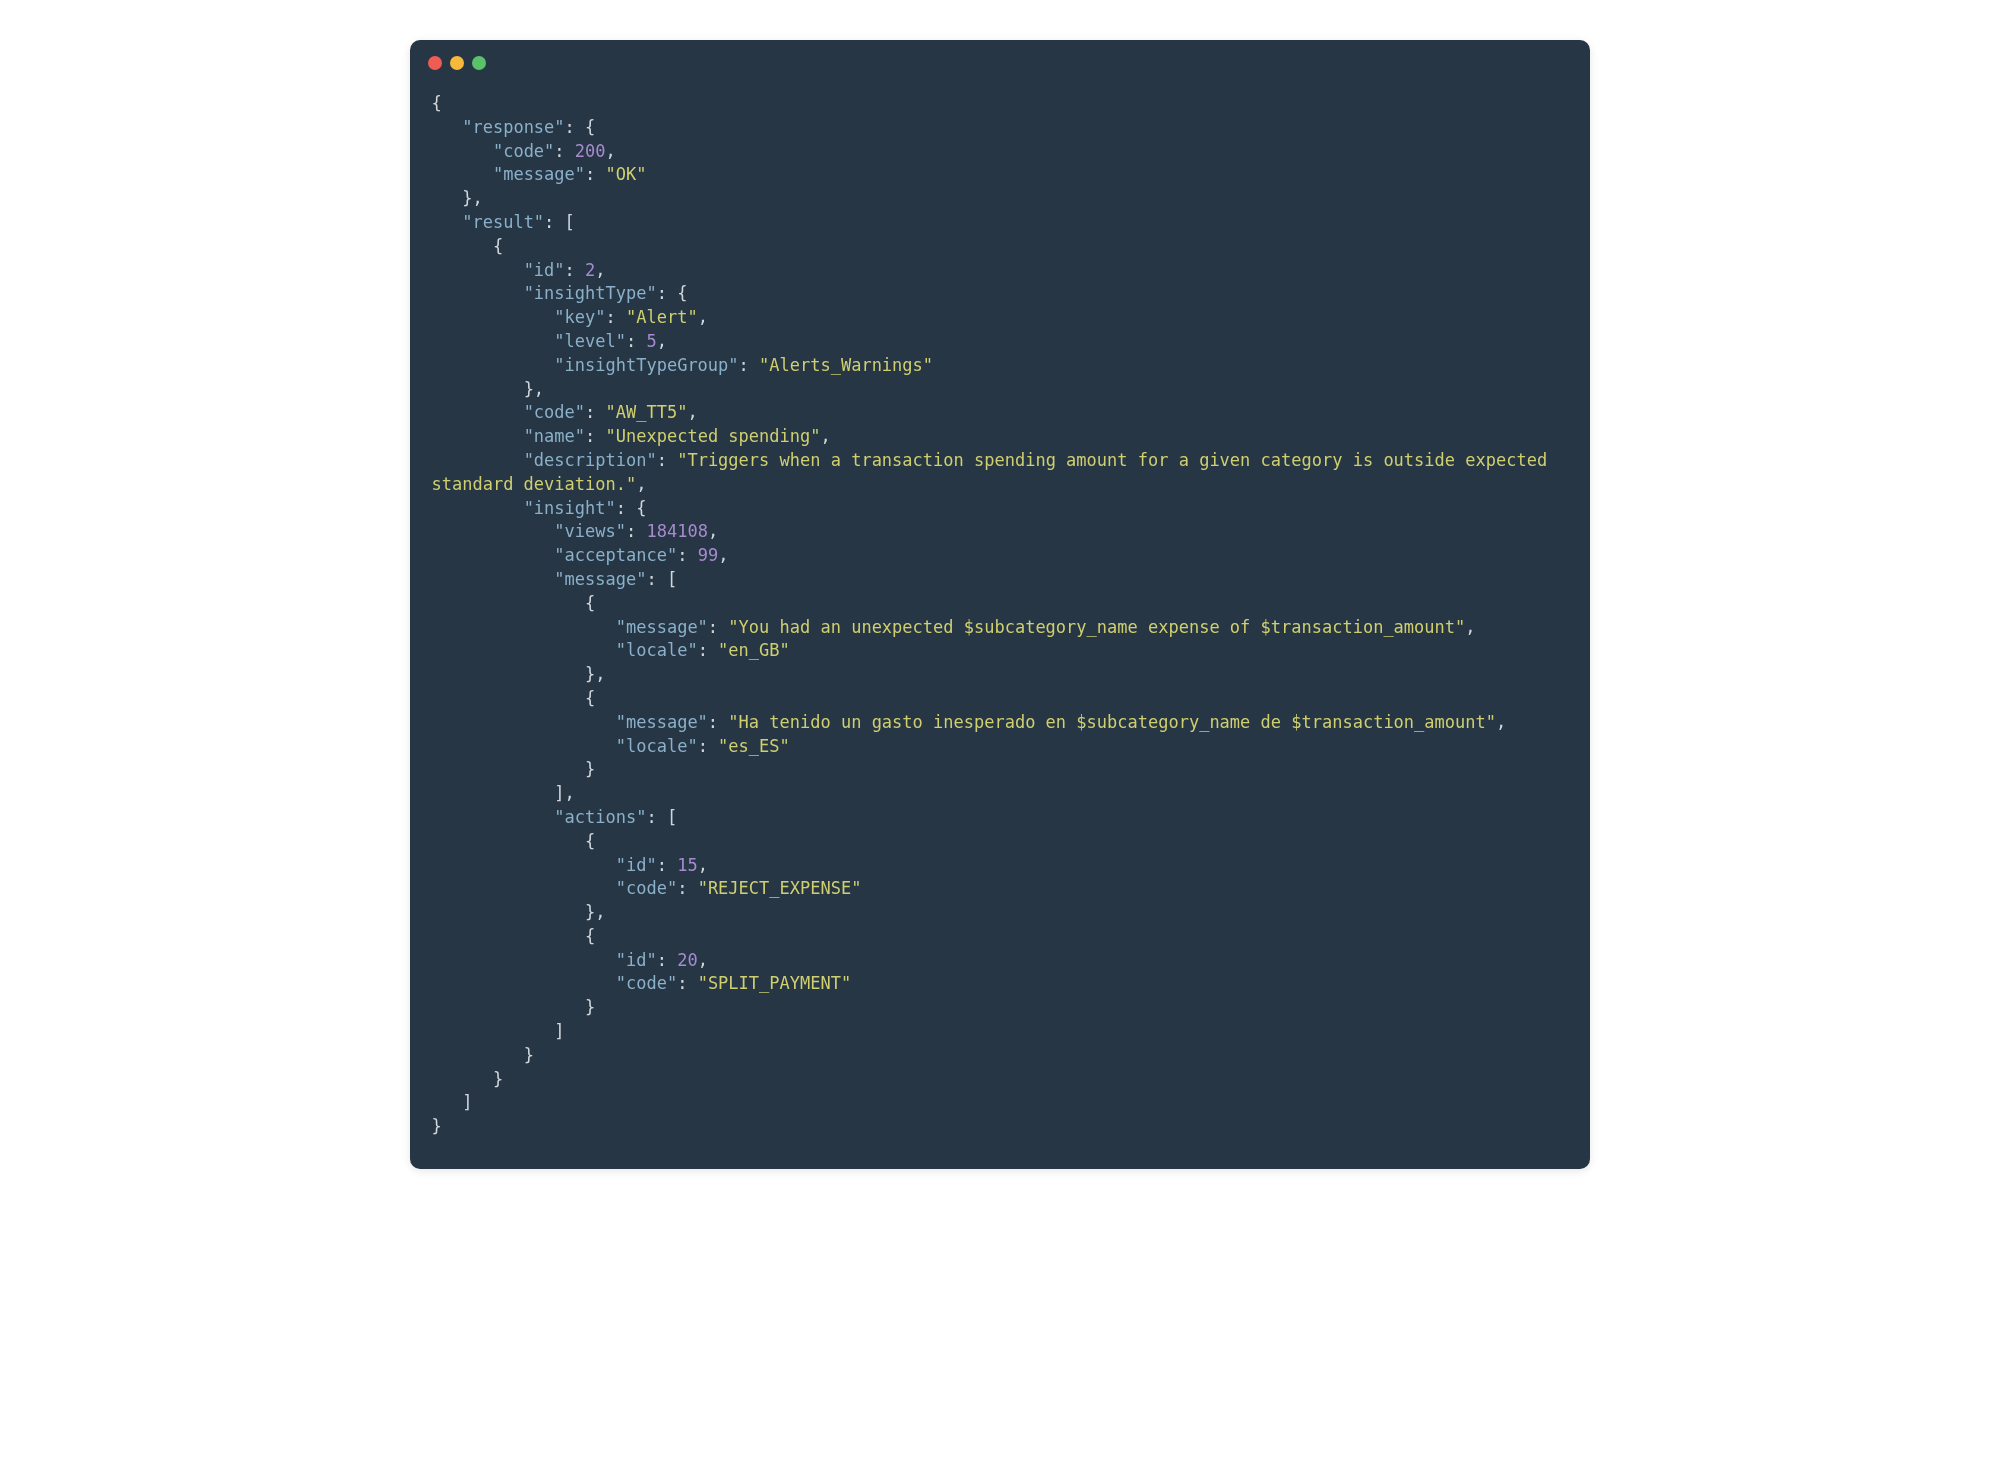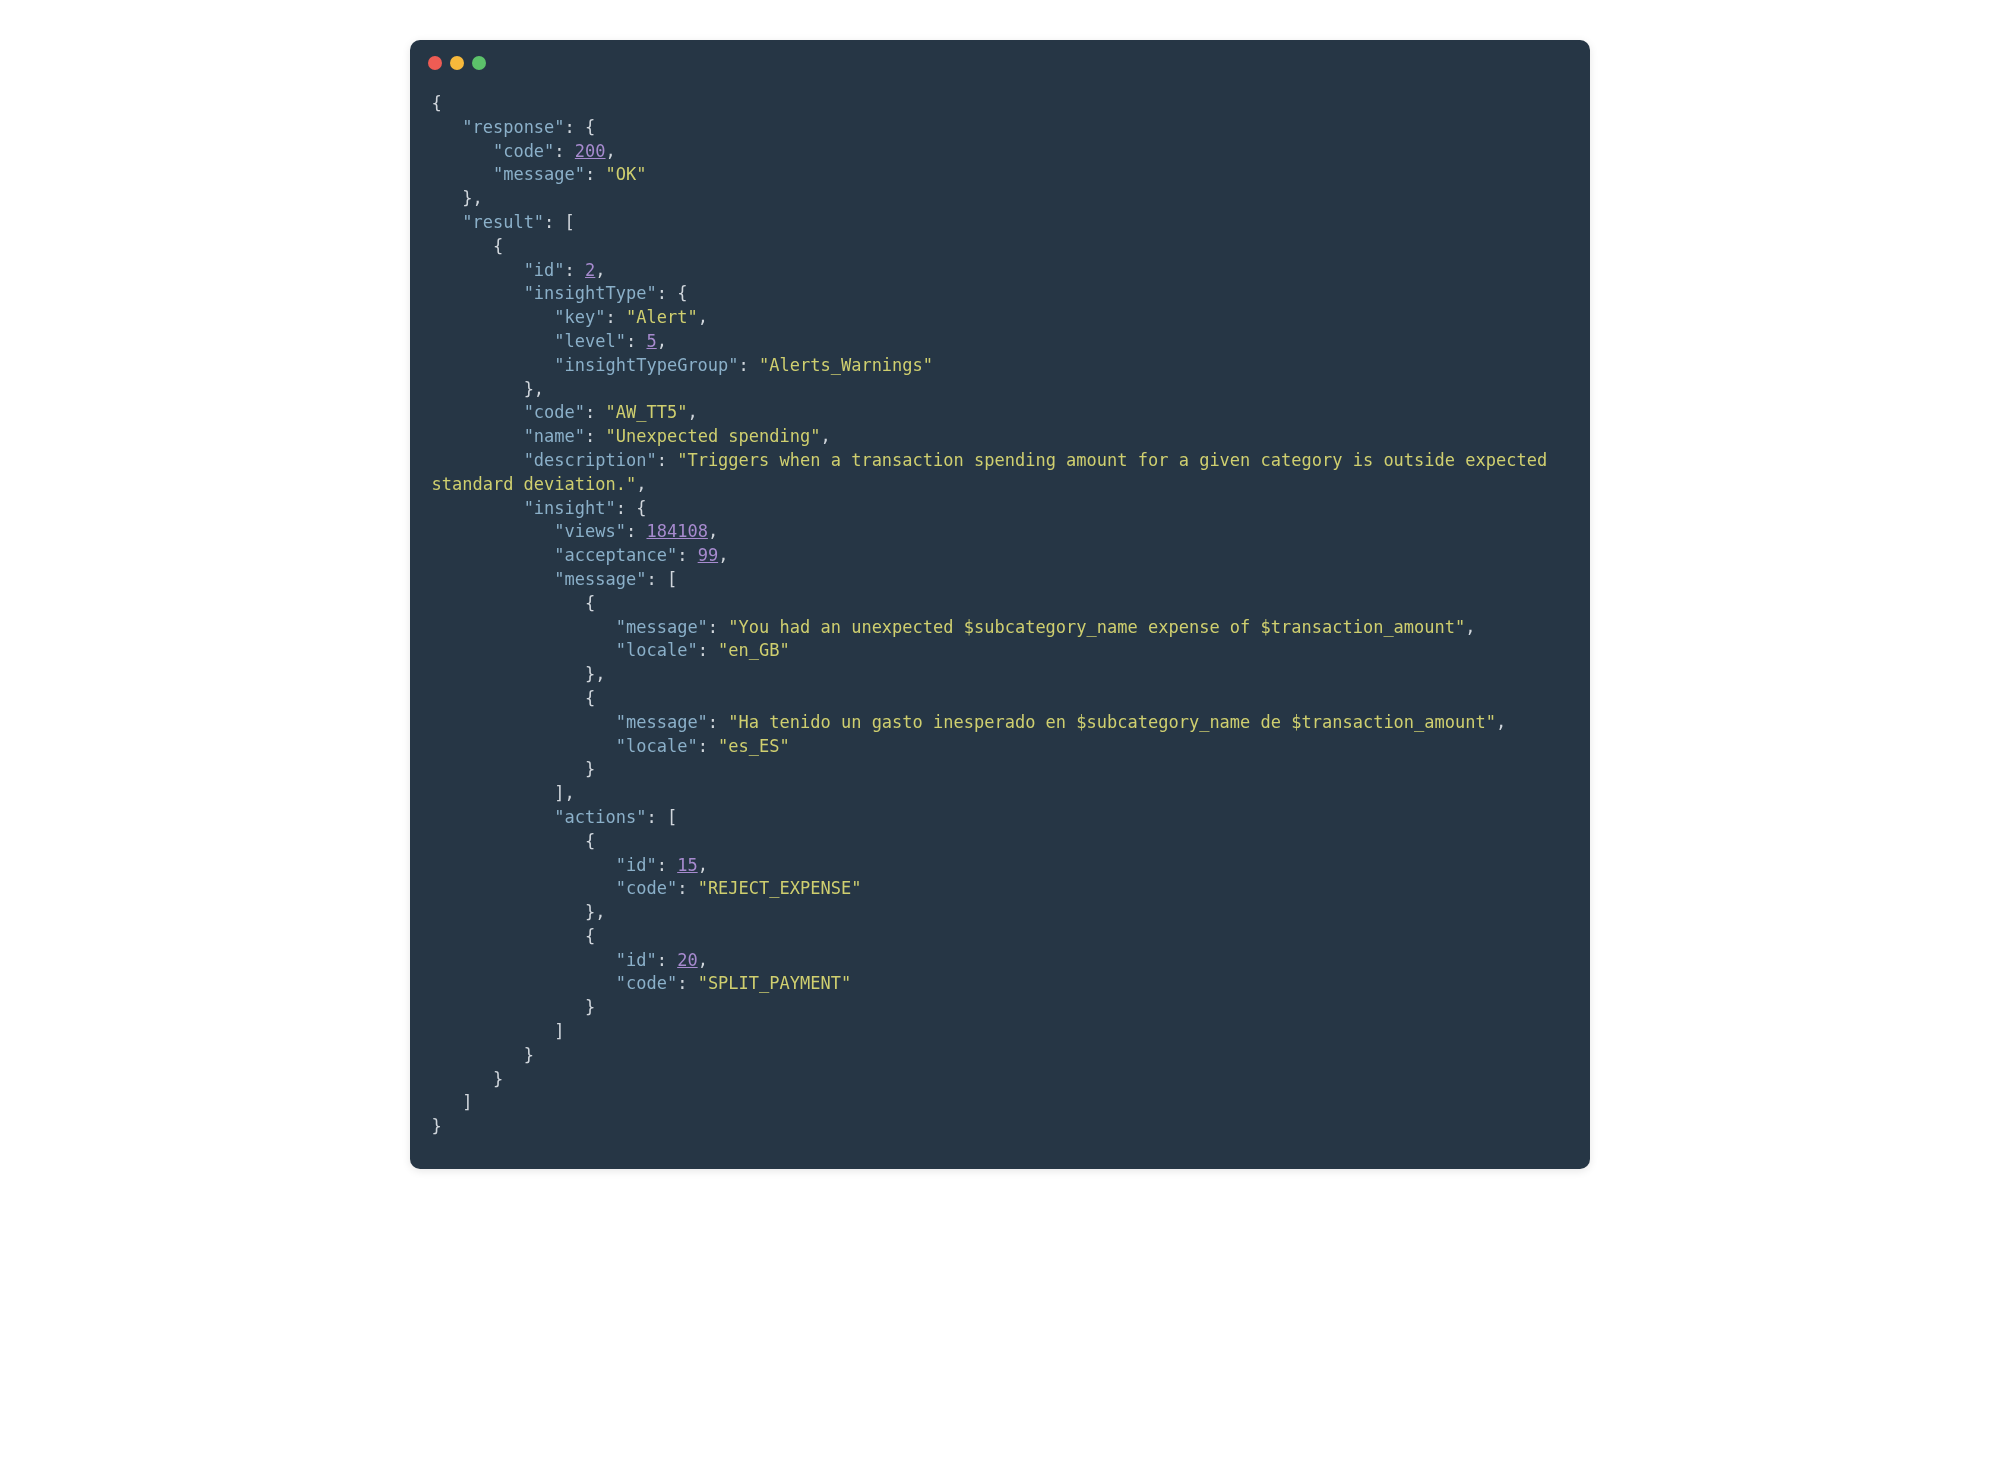--- a/index.html
+++ b/index.html
@@ -34,21 +34,21 @@
   .code {
     padding: 14px 22px 30px 22px;
     font-size: 17px;
     line-height: 1.4;
     white-space: pre-wrap;
     word-break: break-word;
   }
   .p { color: #d0d6dc; }     
   .k { color: #8bb0c9; }     
   .s { color: #cfcf6f; }     
-  .n { color: #a78bcf; text-decoration: underline; }     
+  .n { color: #a78bcf; }     
 </style>
 </head>
 <body>
 
 <div class="window">
   <div class="titlebar">
     <span class="dot dot-red"></span>
     <span class="dot dot-yellow"></span>
     <span class="dot dot-green"></span>
   </div>

